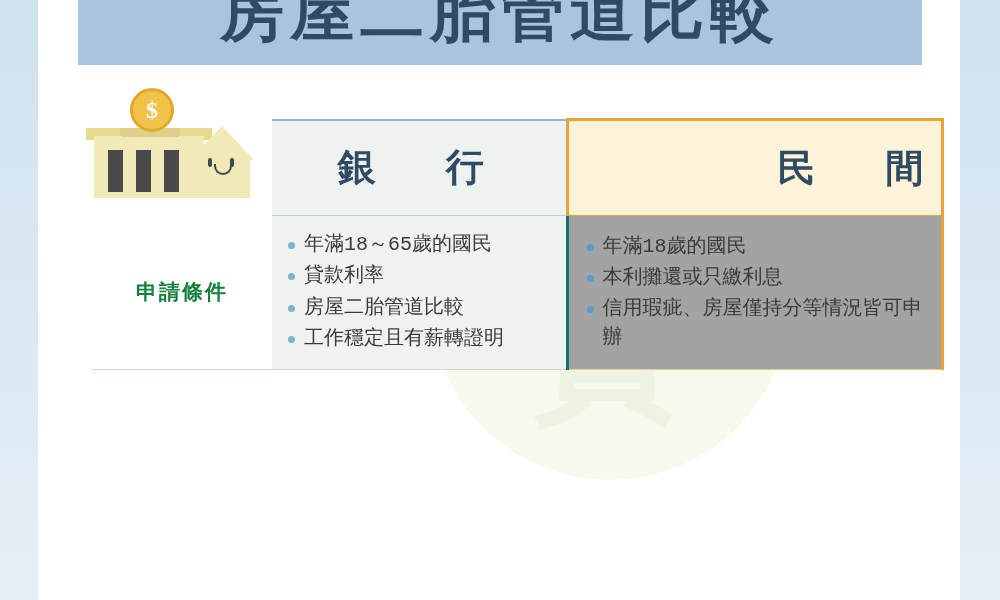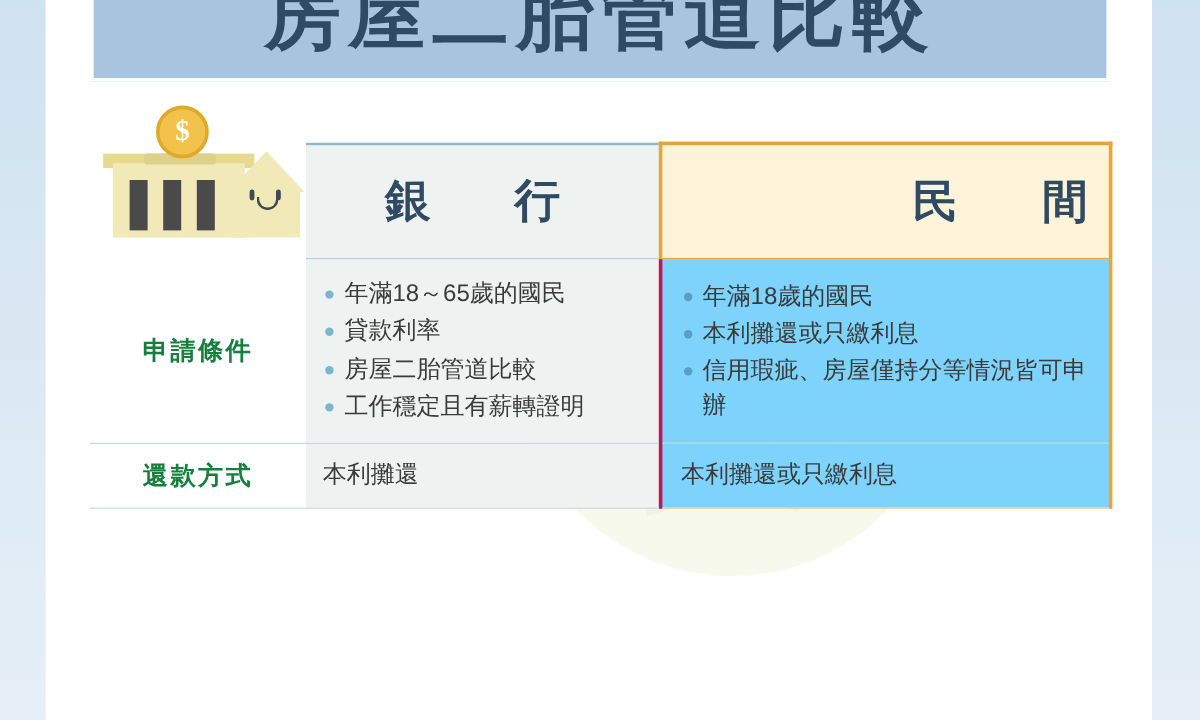--- a/index.html
+++ b/index.html
@@ -77,21 +77,21 @@
     font-weight: 700;
     color: #2f4a63;
     letter-spacing: 6px;
     line-height: 1;
     white-space: nowrap;
   }
 
   
   .table-wrap {
     position: absolute;
-    left: 75px;
+    left: 92px;
     top: 118px;
     width: 850px;
   }
   table.cmp {
     border-collapse: collapse;
     width: 850px;
     table-layout: fixed;
   }
   table.cmp col.c-label { width: 180px; }
   table.cmp col.c-bank  { width: 295px; }
@@ -138,22 +138,22 @@
   td.bank {
     background: #eef3f2;
     border-bottom: 1px solid #c9d7e0;
     vertical-align: middle;
     padding: 12px 10px 12px 14px;
     font-size: 20px;
     color: #3a3a3a;
     line-height: 1.45;
   }
   td.priv {
-    background: #7dd3fc;
-    border-left: 3px solid #be185d;
+    background: #a3a3a3;
+    border-left: 3px solid #0f766e;
     border-right: 3px solid #e8a33a;
     border-bottom: 1px solid #e2cd95;
     vertical-align: middle;
     padding: 12px 10px 12px 16px;
     font-size: 20px;
     color: #3a3a3a;
     line-height: 1.45;
   }
   tr.first-row td.lbl { border-top: none; }
 
@@ -162,20 +162,21 @@
     margin: 0;
     padding: 0;
   }
   ul.bullets li {
     position: relative;
     padding-left: 18px;
     margin: 3px 0;
     font-size: 20px;
     line-height: 1.42;
     color: #3a3a3a;
+    font-family: Liberation Mono, monospace;
   }
   ul.bullets li::before {
     content: "";
     position: absolute;
     left: 2px;
     top: 11px;
     width: 7px;
     height: 7px;
     border-radius: 50%;
     background: #7fb4cf;
@@ -357,25 +358,16 @@
             <li>年滿18歲的國民</li>
             <li>本利攤還或只繳利息</li>
             <li>信用瑕疵、房屋僅持分等情況皆可申辦</li>
           </ul>
         </td>
       </tr>
 
 
 
 
-      <tr>
-        <td class="lbl">還款方式</td>
-        <td class="bank">
-          <span class="cell-text">本利攤還</span>
-        </td>
-        <td class="priv">
-          <span class="cell-text">本利攤還或只繳利息</span>
-        </td>
-      </tr>
 
     </tbody>
   </table>
 </div>
 
 </body></html>

